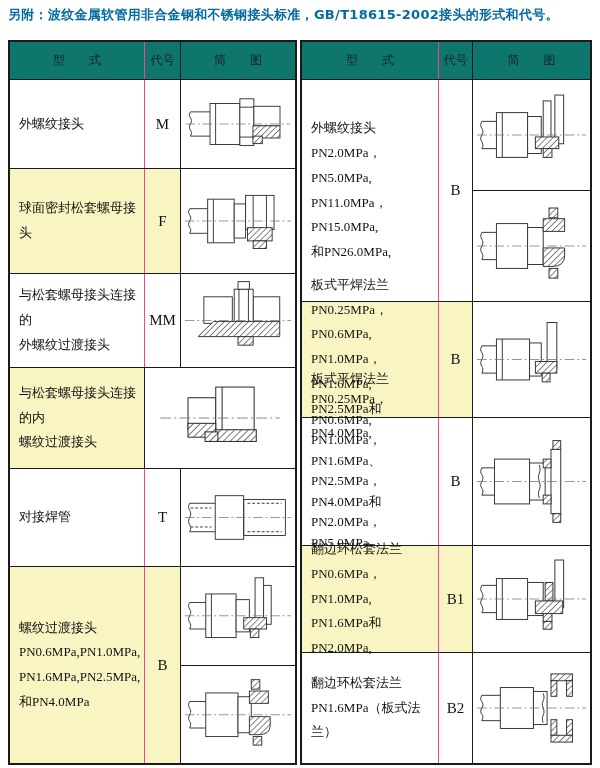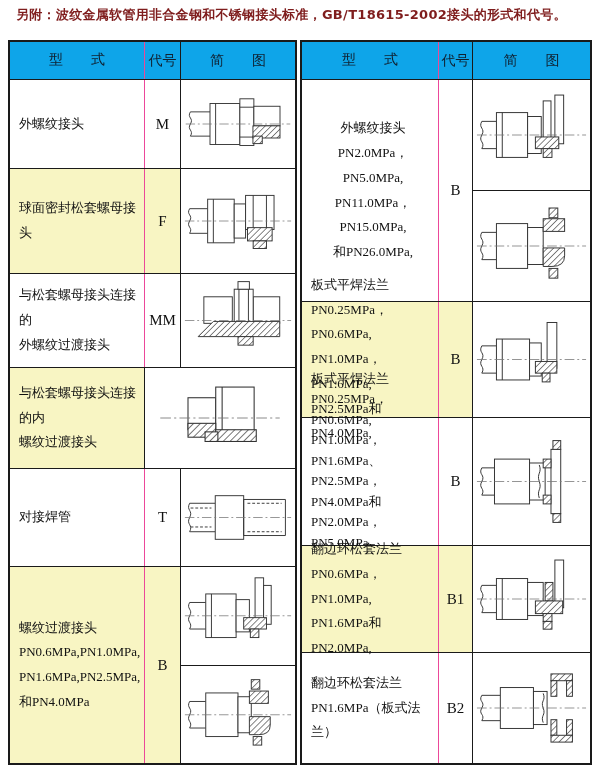--- a/index.html
+++ b/index.html
@@ -4,37 +4,36 @@
 <style>
   html,body{margin:0;padding:0;}
   body{
     width:600px;height:768px;overflow:hidden;position:relative;
     background:#ffffff;
     font-family:"DejaVu Sans","Liberation Sans",sans-serif;
     color:#111;
   }
   .page-title{
     position:absolute;top:6px;left:8px;width:584px;
-    font-size:13px;font-weight:bold;letter-spacing:.3px;color:#7f1d1d;
+    font-size:13px;font-weight:bold;letter-spacing:.3px;color:#0369a1;
     white-space:nowrap;
-    margin-left:8px;
   }
   .table-wrap{
     position:absolute;top:40px;left:8px;width:584px;height:725px;
     display:flex;gap:3px;
   }
   .half{
     box-sizing:border-box;border:2px solid #1a1a1a;background:#fff;
     display:flex;flex-direction:column;
   }
   .half.left{width:289px;}
   .half.right{width:292px;}
   .row{display:flex;box-sizing:border-box;border-top:1px solid #1a1a1a;flex:0 0 auto;}
   .row.header{border-top:none;border-bottom:1px solid #1a1a1a;background:#b9ddf1;}
-  .row.first{border-top:none;text-align:center;}
+  .row.first{border-top:none;}
   .c{box-sizing:border-box;min-width:0;}
   .c.type{
     display:flex;align-items:center;
     padding:6px 3px 6px 9px;
     font-family:"Liberation Serif","DejaVu Serif",serif;
     font-size:13px;line-height:1.9;white-space:pre-line;
   }
   .c.type.tight{line-height:1.58;}
   .half.left  .c.type{width:134px;}
   .half.right .c.type{width:136px;}
@@ -49,21 +48,21 @@
     flex:1;border-left:1px solid #1a1a1a;background:#fff;
     display:flex;flex-direction:column;
   }
   .subdiag{flex:1;display:flex;align-items:center;justify-content:center;overflow:hidden;padding:2px;}
   .subdiag + .subdiag{border-top:1px solid #1a1a1a;}
   .subdiag svg{width:100%;height:100%;}
   .hl{background:#f8f5c3;}
   .row.header .c{
     display:flex;align-items:center;justify-content:center;
     font-family:"Liberation Serif","DejaVu Serif",serif;
-    font-size:14px;color:#102030;white-space:pre;background:#0ea5e9;
+    font-size:12px;color:#102030;white-space:pre;background:#0f766e;
   }
 </style>
 </head>
 <body>
 
 <svg width="0" height="0" style="position:absolute" aria-hidden="true">
   <defs>
     <pattern id="hp" width="4.5" height="4.5" patternUnits="userSpaceOnUse" patternTransform="rotate(45)">
       <rect width="4.5" height="4.5" fill="#fff"></rect>
       <line x1="0" y1="0" x2="0" y2="4.5" stroke="#555" stroke-width="1.5"></line>

